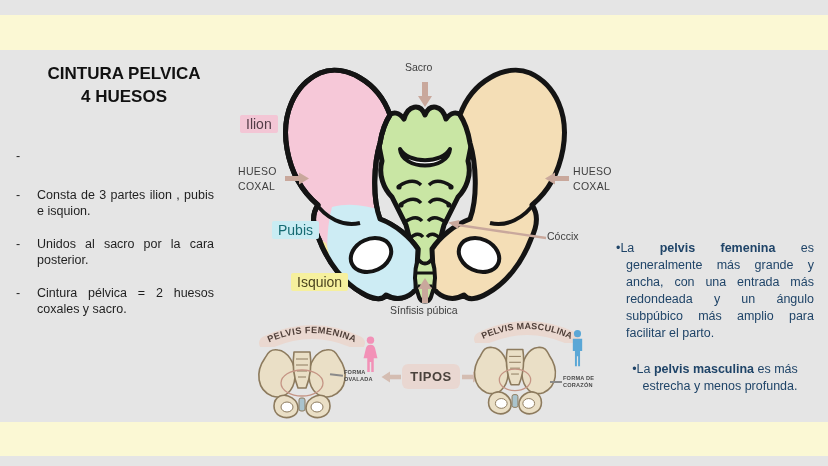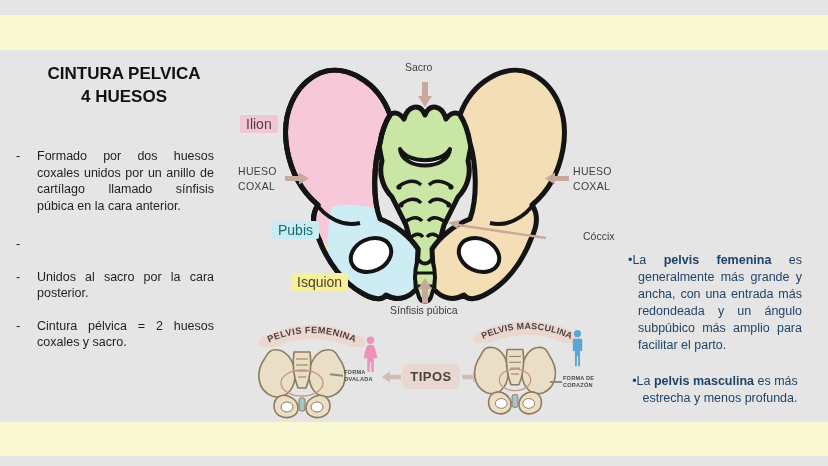--- a/index.html
+++ b/index.html
@@ -24,56 +24,56 @@
   .mb22{margin-bottom:22px;} .mb16{margin-bottom:16px;}
   
   .lbl{position:absolute;font-size:10.5px;color:#3e3e3e;}
   .badge{position:absolute;font-size:14px;padding:1px 6px;border-radius:2px;}
   #ilion-badge{left:240px;top:115px;background:#f3c6d5;color:#533c47;}
   #pubis-badge{left:272px;top:221px;background:#c9ecf3;color:#166b73;}
   #isquion-badge{left:291px;top:273px;background:#f6f09e;color:#4c4420;}
   #hueso-coxal-left{left:238px;top:164px;width:50px;line-height:15px;letter-spacing:.3px;}
   #hueso-coxal-right{left:573px;top:164px;width:50px;line-height:15px;letter-spacing:.3px;}
   #sacro-label{left:405px;top:61px;width:44px;text-align:left;}
-  #coccix-label{left:547px;top:230px;margin-left:36px;}
+  #coccix-label{left:547px;top:230px;}
   #sinfisis-label{left:390px;top:304px;width:80px;text-align:left;}
   
   #tipos-badge{left:402px;top:364px;width:58px;height:25px;background:#e9d7d1;border-radius:6px;
     display:flex;align-items:center;justify-content:center;font-weight:bold;font-size:13px;
     color:#4a423c;letter-spacing:.5px;}
   .note{position:absolute;font-size:5.6px;font-weight:bold;line-height:7px;color:#4a4a4a;letter-spacing:.2px;}
   #nota-femenina{left:344px;top:369px;width:34px;}
   #nota-masculina{left:563px;top:375px;width:40px;}
   .noteline{position:absolute;height:1.5px;background:#8a8a8a;}
   
   #right-bullets{left:616px;top:240px;width:198px;font-size:12.5px;line-height:17px;
      color:var(--navy);}
-  .rb{margin:12px;padding-left:10px;text-indent:-10px;text-align:justify;}
+  .rb{margin:0;padding-left:10px;text-indent:-10px;text-align:justify;}
   #rb2{margin-top:19px;text-align:center;}
   svg{display:block;}
 </style>
 </head>
 <body>
 
 <div id="stage">
   <div class="band" id="band-top"></div>
   <div class="band" id="band-bottom"></div>
 
   <div class="abs" id="title">
     <div>CINTURA PELVICA</div>
     <div>4 HUESOS</div>
   </div>
 
   <div class="abs" id="left-bullets">
     <div class="lb mb22">
       <span class="dash">-</span>
-      <span class="txt">Formado por dos huesos coxales unidos por un anillo de cartílago llamado sínfisis púbica en la cara anterior.</span>
     </div>
     <div class="lb mb16">
       <span class="dash">-</span>
+      <span class="txt">Consta de 3 partes ilion , pubis e isquion.</span>
     </div>
     <div class="lb mb16">
       <span class="dash">-</span>
       <span class="txt">Unidos al sacro por la cara posterior.</span>
     </div>
     <div class="lb">
       <span class="dash">-</span>
       <span class="txt">Cintura pélvica = 2 huesos coxales y sacro.</span>
     </div>
   </div>

